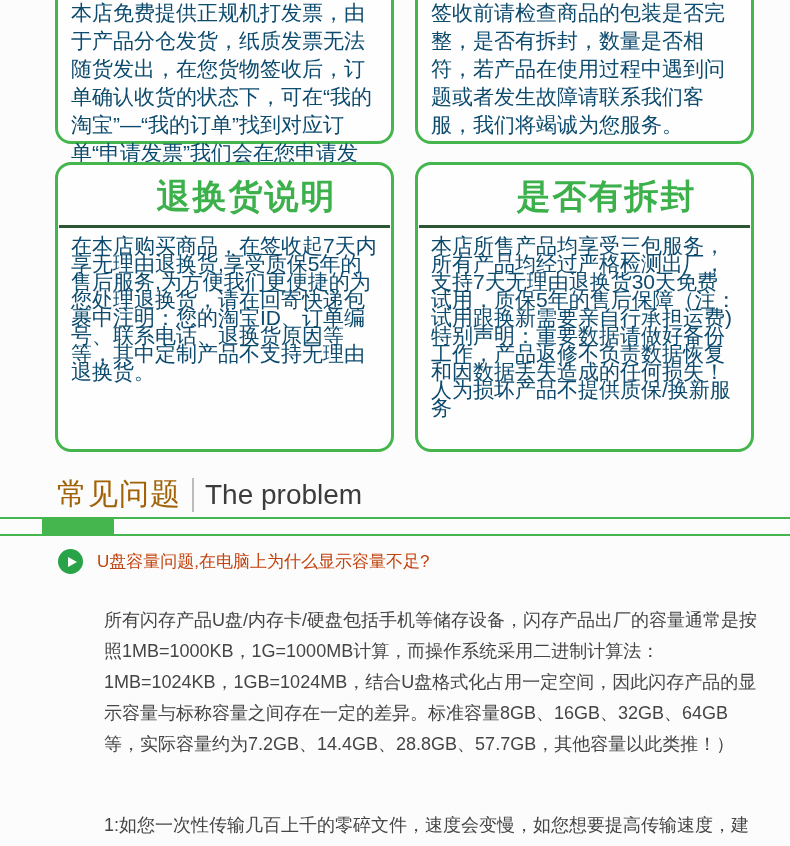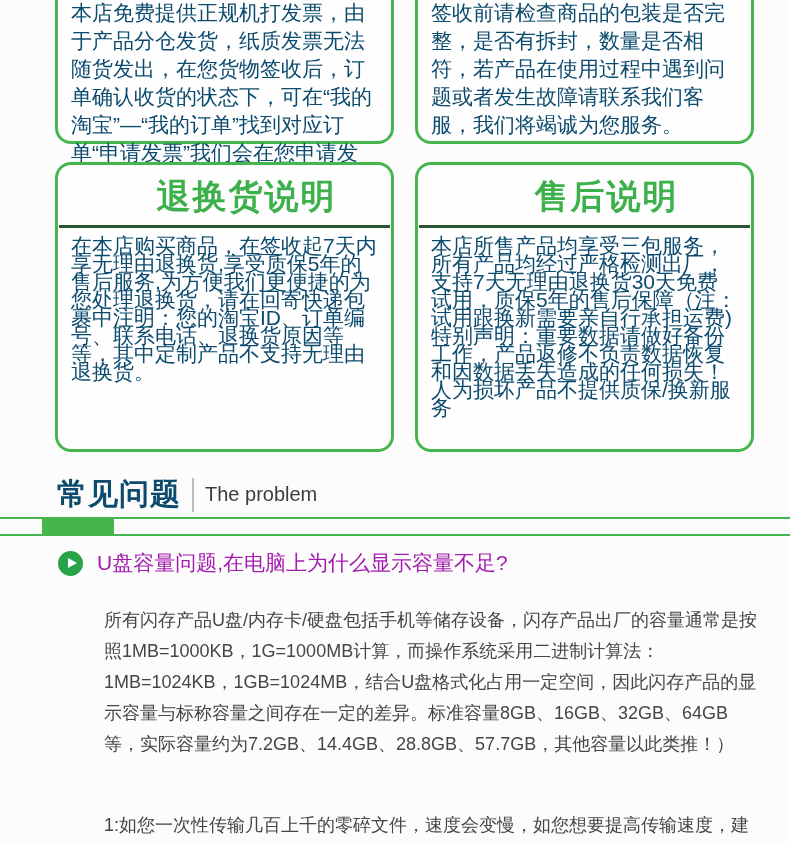--- a/index.html
+++ b/index.html
@@ -28,23 +28,23 @@
     letter-spacing:2px; line-height:1.2;padding-left:44px;
   }
   .title-rule { height:0; border:none; border-top:3px solid #2c5531; margin:8px 1px 0; }
   .policy-card .card-body { margin:9px 13px 0; line-height:18px; }
 
   
   .faq-header {
     position:absolute; left:57px; top:474px;
     display:flex; align-items:center; gap:11px;
   }
-  .faq-title-cn { font-size:30px; font-weight:bold; color:#0c4a6e; letter-spacing:1px; }
+  .faq-title-cn { font-size:30px; font-weight:normal; color:#a16207; letter-spacing:1px; }
   .faq-header-divider { width:2px; height:34px; background:#bcbcbc; }
-  .faq-title-en { font-size:20px; color:#3c3c3c; }
+  .faq-title-en { font-size:28px; color:#3c3c3c; }
 
   .green-band {
     position:absolute; left:0; top:517px; width:790px; height:19px;
     box-sizing:border-box;
     border-top:2px solid #45b54d; border-bottom:2px solid #45b54d;
   }
   .green-band-block {
     position:absolute; left:42px; top:0; width:72px; height:15px;
     background:#45b54d;
   }
@@ -58,21 +58,21 @@
     display:inline-flex; align-items:center; justify-content:center;
     flex:0 0 auto;
   }
   .play-icon .tri {
     width:0; height:0;
     border-left:9px solid #ffffff;
     border-top:5.5px solid transparent;
     border-bottom:5.5px solid transparent;
     margin-left:3px;
   }
-  .faq-question { font-size:21px; color:#a21caf; }
+  .faq-question { font-size:17px; color:#c2410c; }
   .faq-answer {
     position:absolute; left:88px; width:656px; margin:16px;
     font-size:18px; line-height:31px; color:#454545;
   }
   .a1 { top:589px; }
   .a2 { top:794px; }
 </style>
 </head>
 <body>
 
@@ -86,21 +86,21 @@
     <p class="card-body">签收前请检查商品的包装是否完整，是否有拆封，数量是否相符，若产品在使用过程中遇到问题或者发生故障请联系我们客服，我们将竭诚为您服务。</p>
   </section>
 
   <section class="card policy-card left">
     <h2 class="card-title">退换货说明</h2>
     <div class="title-rule"></div>
     <p class="card-body">在本店购买商品，在签收起7天内享无理由退换货,享受质保5年的售后服务,为方便我们更便捷的为您处理退换货，请在回寄快递包裹中注明：您的淘宝ID、订单编号、联系电话、退换货原因等等，其中定制产品不支持无理由退换货。</p>
   </section>
 
   <section class="card policy-card right">
-    <h2 class="card-title">售后说明</h2>
+    <h2 class="card-title">是否有拆封</h2>
     <div class="title-rule"></div>
     <p class="card-body">本店所售产品均享受三包服务，所有产品均经过严格检测出厂，支持7天无理由退换货30天免费试用，质保5年的售后保障（注：试用跟换新需要亲自行承担运费)
 特别声明：重要数据请做好备份工作，产品返修不负责数据恢复和因数据丢失造成的任何损失！人为损坏产品不提供质保/换新服务</p>
   </section>
 
   <div class="faq-header">
     <span class="faq-title-cn">常见问题</span>
     <span class="faq-header-divider"></span>
     <span class="faq-title-en">The problem</span>
   </div>

